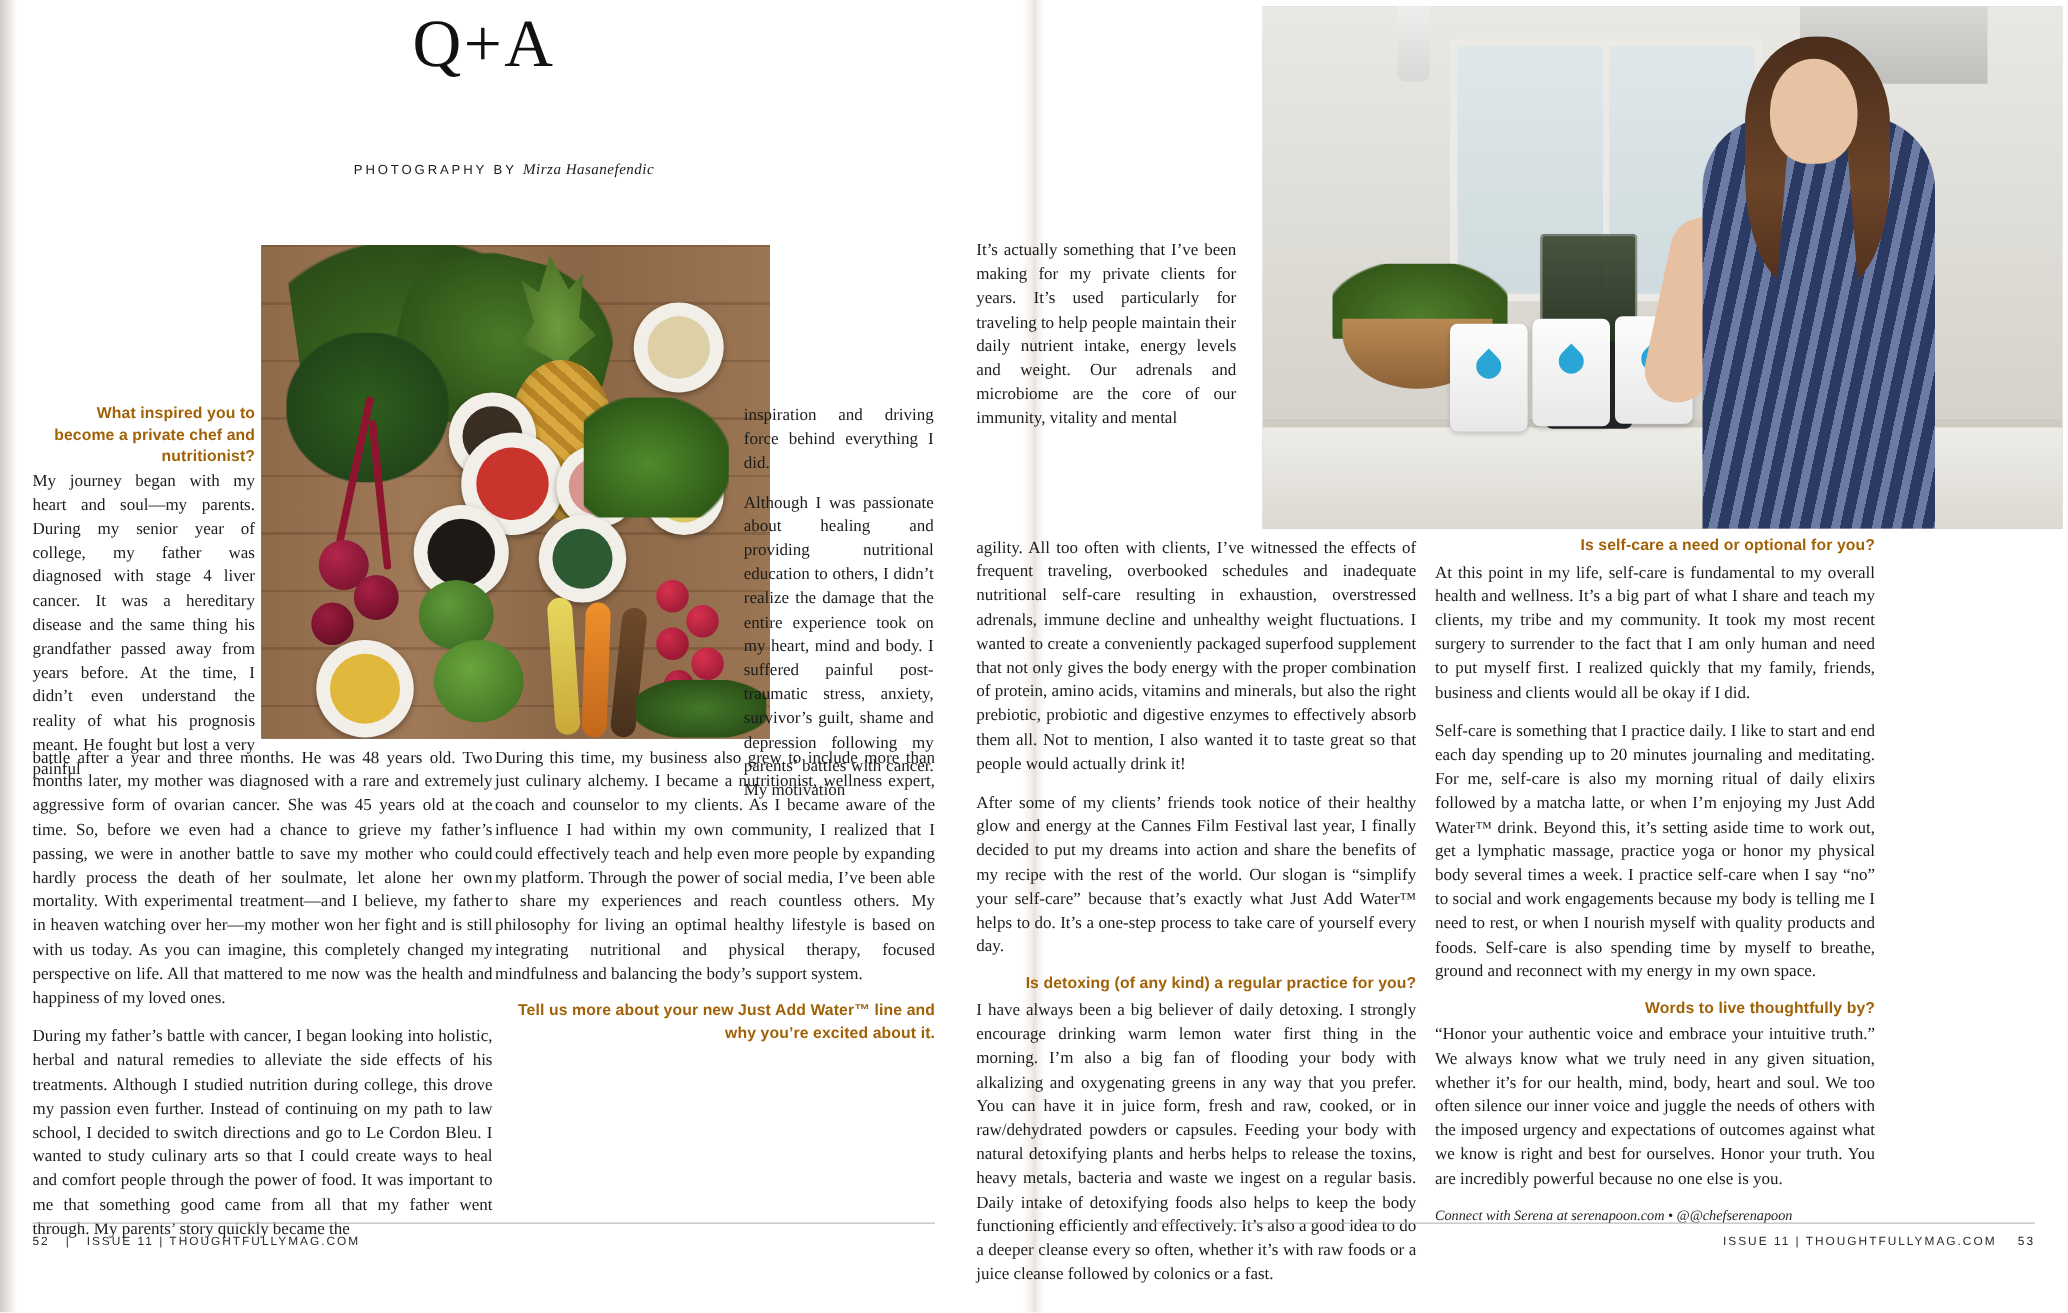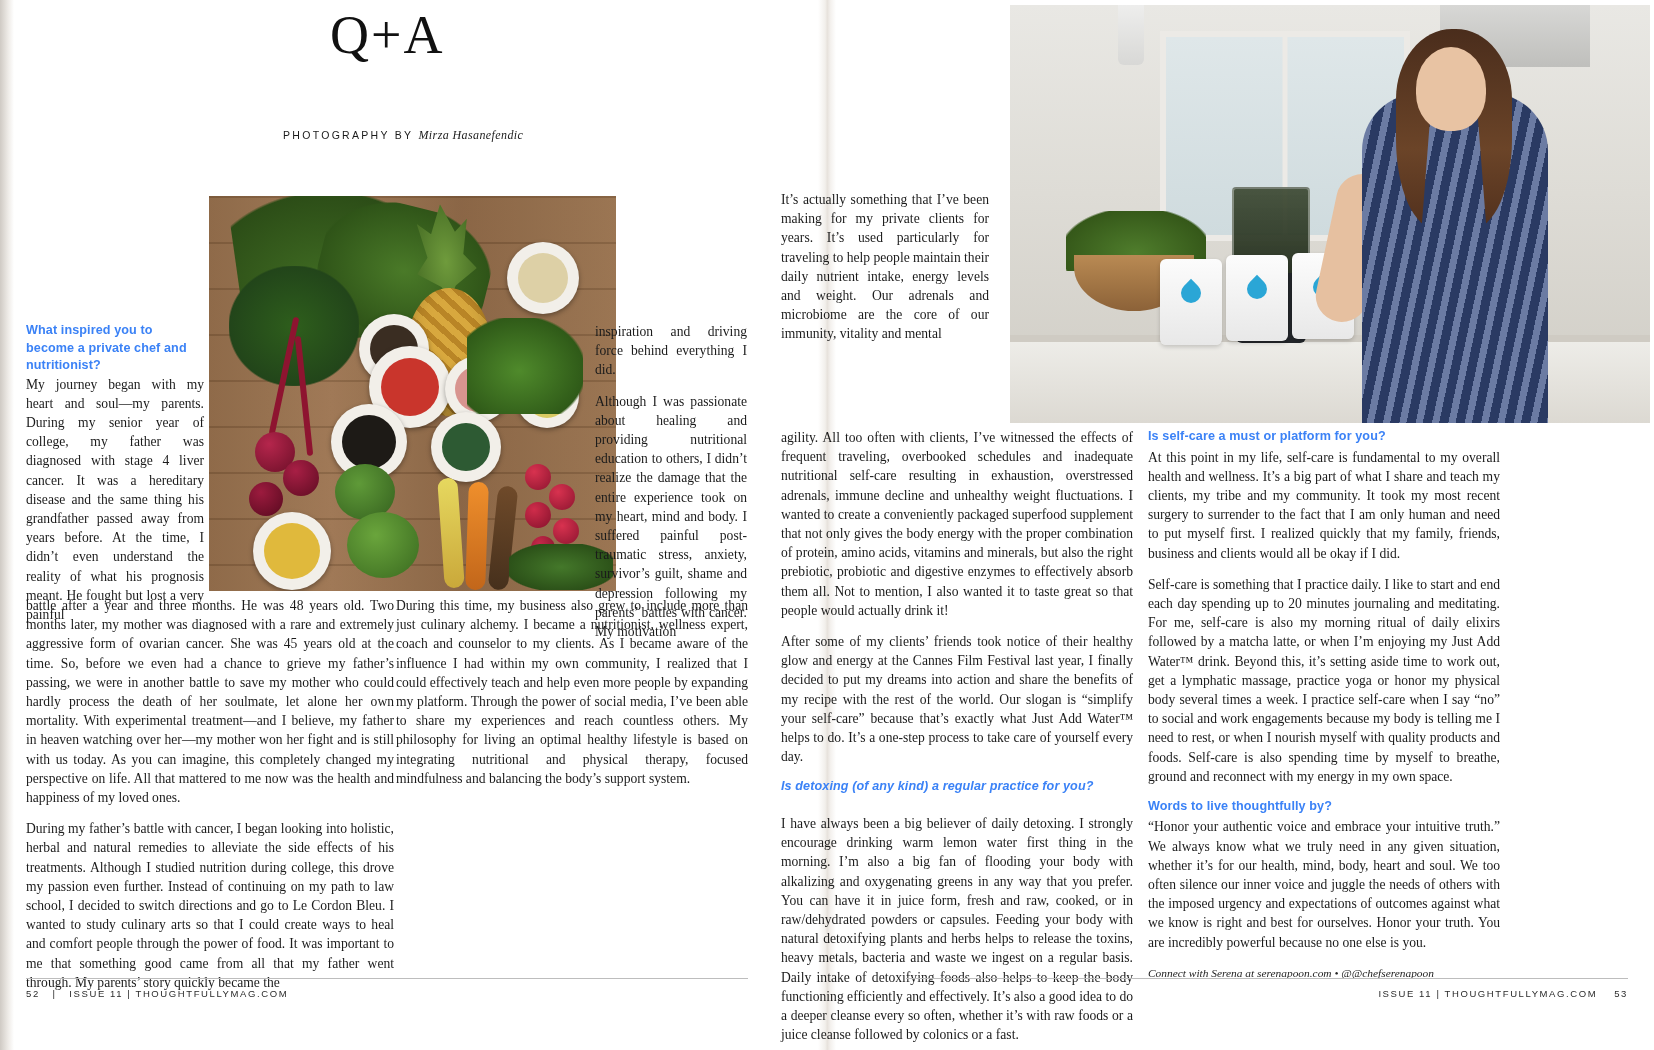--- a/index.html
+++ b/index.html
@@ -92,22 +92,22 @@
     line-height:19.2px;
     text-align:justify;
     color:#1b1b1b;
   }
   .qhead {
     font-family:"Liberation Sans", sans-serif;
     font-weight:700;
     font-size:12.6px;
     line-height:17.5px;
     letter-spacing:.1px;
-    text-align:left;
-    color:#3b82f6;
+    text-align:right;
+    color:#a16207;
   }
   .col p { margin:0 0 12px 0; }
 
   
   #l-col1 { left:26px;  top:322px; width:178px; }
   #l-col1b { left:26px; top:596px; width:368px; }
   #l-col2-top { left:595px; top:322px; width:152px; }
   #l-col2 { left:396px; top:596px; width:352px; }
 
   
@@ -299,20 +299,21 @@
     <p>During my father’s battle with cancer, I began looking into holistic, herbal and natural remedies to alleviate the side effects of his treatments. Although I studied nutrition during college, this drove my passion even further. Instead of continuing on my path to law school, I decided to switch directions and go to Le Cordon Bleu. I wanted to study culinary arts so that I could create ways to heal and comfort people through the power of food. It was important to me that something good came from all that my father went through. My parents’ story quickly became the</p>
   </div>
 
   <div class="col" id="l-col2-top">
     <p>inspiration and driving force behind everything I did.</p>
     <p>Although I was passionate about healing and providing nutritional education to others, I didn’t realize the damage that the entire experience took on my heart, mind and body. I suffered painful post-traumatic stress, anxiety, survivor’s guilt, shame and depression following my parents’ battles with cancer. My motivation</p>
   </div>
 
   <div class="col" id="l-col2">
     <p>During this time, my business also grew to include more than just culinary alchemy. I became a nutritionist, wellness expert, coach and counselor to my clients. As I became aware of the influence I had within my own community, I realized that I could effectively teach and help even more people by expanding my platform. Through the power of social media, I’ve been able to share my experiences and reach countless others. My philosophy for living an optimal healthy lifestyle is based on integrating nutritional and physical therapy, focused mindfulness and balancing the body’s support system.</p>
+    <div class="qhead" style="margin-bottom:2px;">Tell us more about your new Just Add Water™ line and why you’re excited about it.</div>
   </div>
 
   <div class="chef-photo">
     <div class="kitchen-bg"></div>
     <div class="window"></div>
     <div class="hood"></div>
     <div class="pendant"></div>
     <div class="counter"></div>
     <div class="counter-edge"></div>
 
@@ -338,26 +339,26 @@
     <div class="chef-head"></div>
   </div>
 
   <div class="col" id="r-col1">
     <p>It’s actually something that I’ve been making for my private clients for years. It’s used particularly for traveling to help people maintain their daily nutrient intake, energy levels and weight. Our adrenals and microbiome are the core of our immunity, vitality and mental</p>
   </div>
 
   <div class="col" id="r-col1b">
     <p>agility. All too often with clients, I’ve witnessed the effects of frequent traveling, overbooked schedules and inadequate nutritional self-care resulting in exhaustion, overstressed adrenals, immune decline and unhealthy weight fluctuations. I wanted to create a conveniently packaged superfood supplement that not only gives the body energy with the proper combination of protein, amino acids, vitamins and minerals, but also the right prebiotic, probiotic and digestive enzymes to effectively absorb them all. Not to mention, I also wanted it to taste great so that people would actually drink it!</p>
     <p>After some of my clients’ friends took notice of their healthy glow and energy at the Cannes Film Festival last year, I finally decided to put my dreams into action and share the benefits of my recipe with the rest of the world. Our slogan is “simplify your self-care” because that’s exactly what Just Add Water™ helps to do. It’s a one-step process to take care of yourself every day.</p>
-    <div class="qhead" style="margin-bottom:18px;font-style:italic;">Is detoxing (of any kind) a regular practice for you?</div>
+    <div class="qhead" style="margin-bottom:2px;">Is detoxing (of any kind) a regular practice for you?</div>
     <p>I have always been a big believer of daily detoxing. I strongly encourage drinking warm lemon water first thing in the morning. I’m also a big fan of flooding your body with alkalizing and oxygenating greens in any way that you prefer. You can have it in juice form, fresh and raw, cooked, or in raw/dehydrated powders or capsules. Feeding your body with natural detoxifying plants and herbs helps to release the toxins, heavy metals, bacteria and waste we ingest on a regular basis. Daily intake of detoxifying foods also helps to keep the body functioning efficiently and effectively. It’s also a good idea to do a deeper cleanse every so often, whether it’s with raw foods or a juice cleanse followed by colonics or a fast.</p>
   </div>
 
   <div class="col" id="r-col2">
-    <div class="qhead" style="margin-bottom:2px;">Is self-care a must or platform for you?</div>
+    <div class="qhead" style="margin-bottom:2px;">Is self-care a need or optional for you?</div>
     <p>At this point in my life, self-care is fundamental to my overall health and wellness. It’s a big part of what I share and teach my clients, my tribe and my community. It took my most recent surgery to surrender to the fact that I am only human and need to put myself first. I realized quickly that my family, friends, business and clients would all be okay if I did.</p>
     <p>Self-care is something that I practice daily. I like to start and end each day spending up to 20 minutes journaling and meditating. For me, self-care is also my morning ritual of daily elixirs followed by a matcha latte, or when I’m enjoying my Just Add Water™ drink. Beyond this, it’s setting aside time to work out, get a lymphatic massage, practice yoga or honor my physical body several times a week. I practice self-care when I say “no” to social and work engagements because my body is telling me I need to rest, or when I nourish myself with quality products and foods. Self-care is also spending time by myself to breathe, ground and reconnect with my energy in my own space.</p>
     <div class="qhead" style="margin-bottom:2px;">Words to live thoughtfully by?</div>
     <p>“Honor your authentic voice and embrace your intuitive truth.” We always know what we truly need in any given situation, whether it’s for our health, mind, body, heart and soul. We too often silence our inner voice and juggle the needs of others with the imposed urgency and expectations of outcomes against what we know is right and best for ourselves. Honor your truth. You are incredibly powerful because no one else is you.</p>
     <div class="connect">Connect with Serena at serenapoon.com • @@chefserenapoon</div>
   </div>
 
   <div class="rule-left"></div>
   <div class="rule-right"></div>
 

